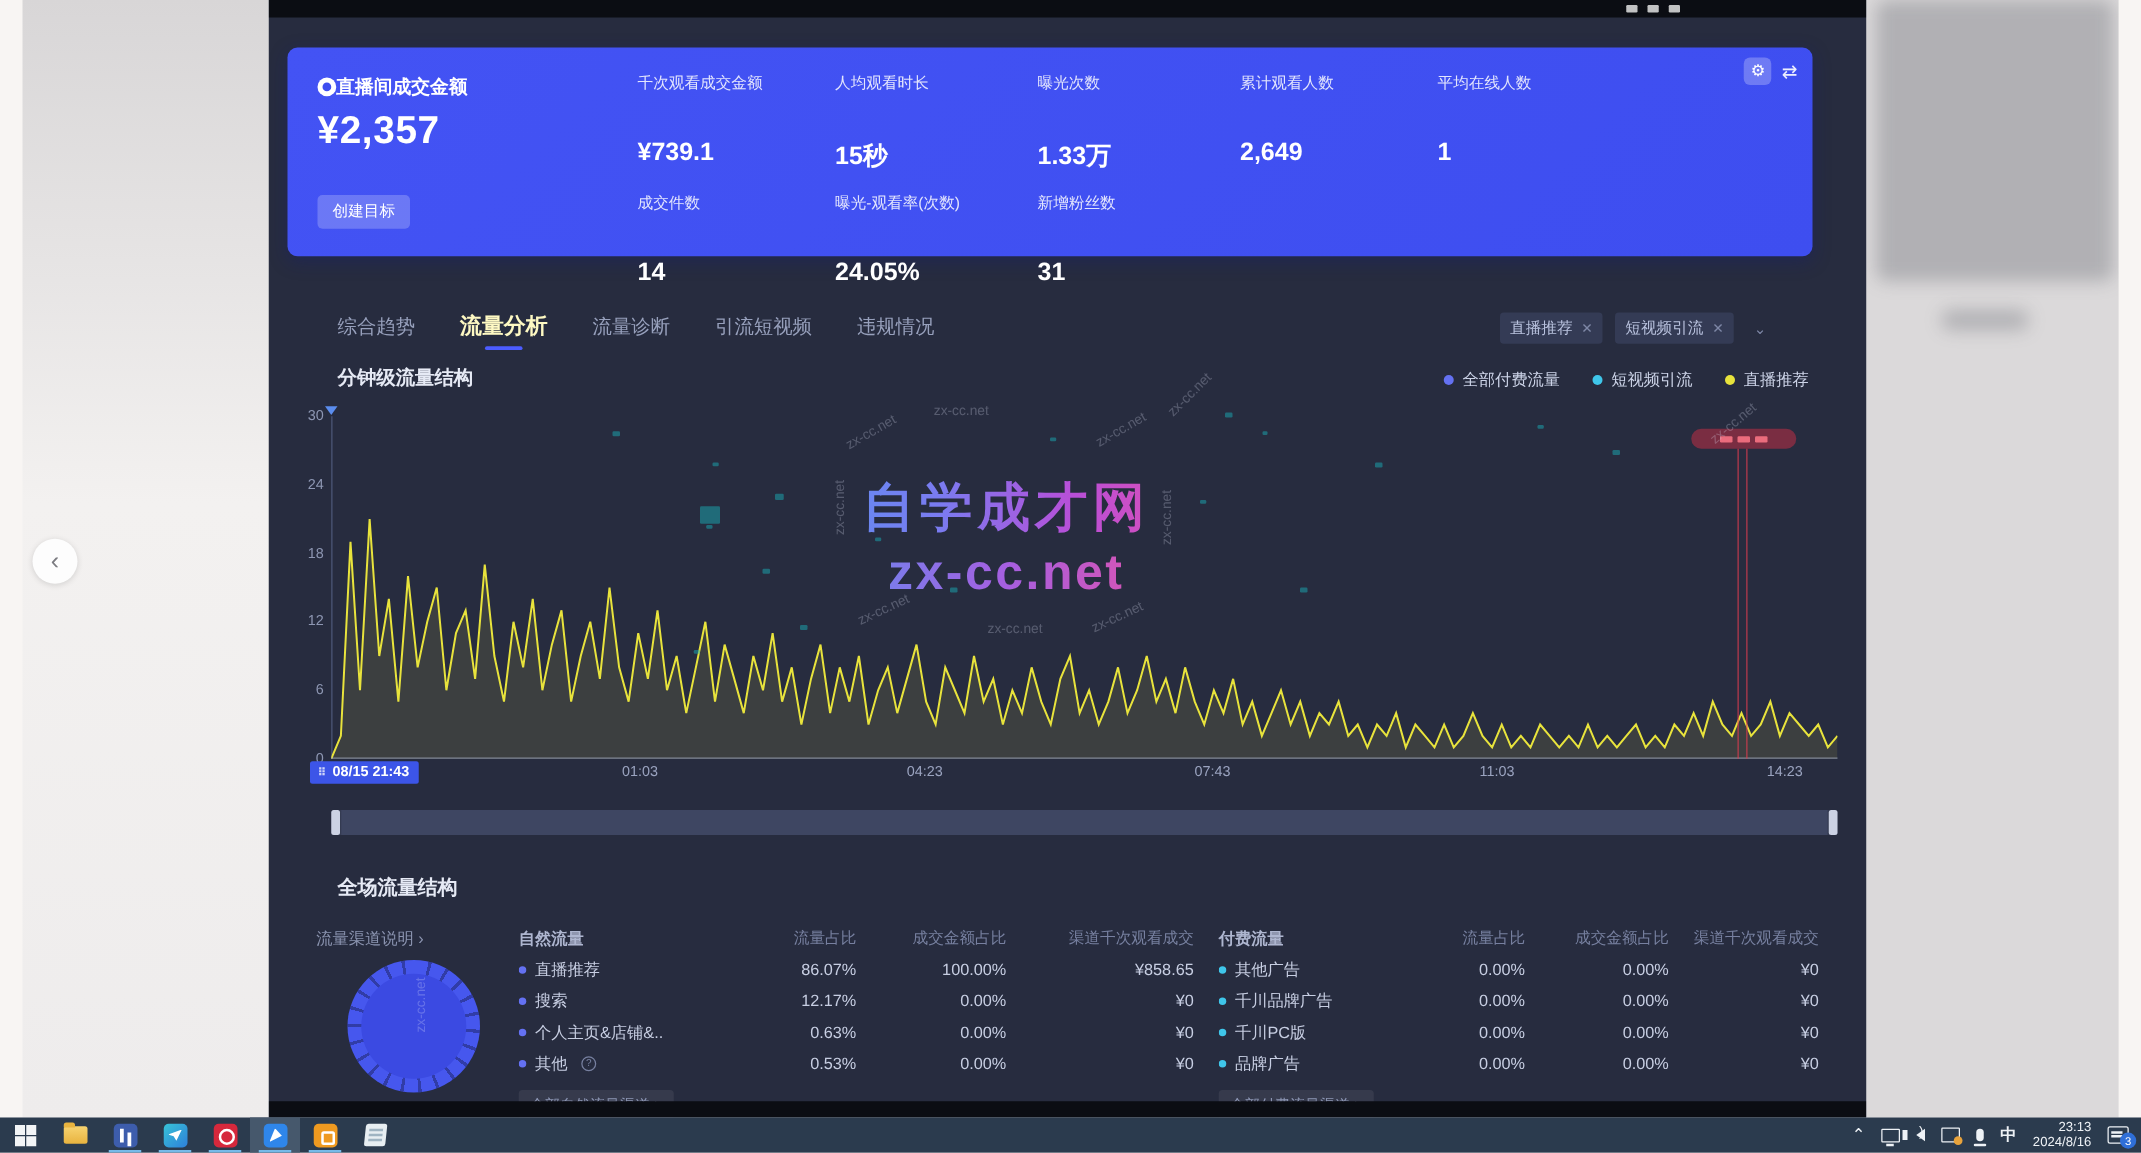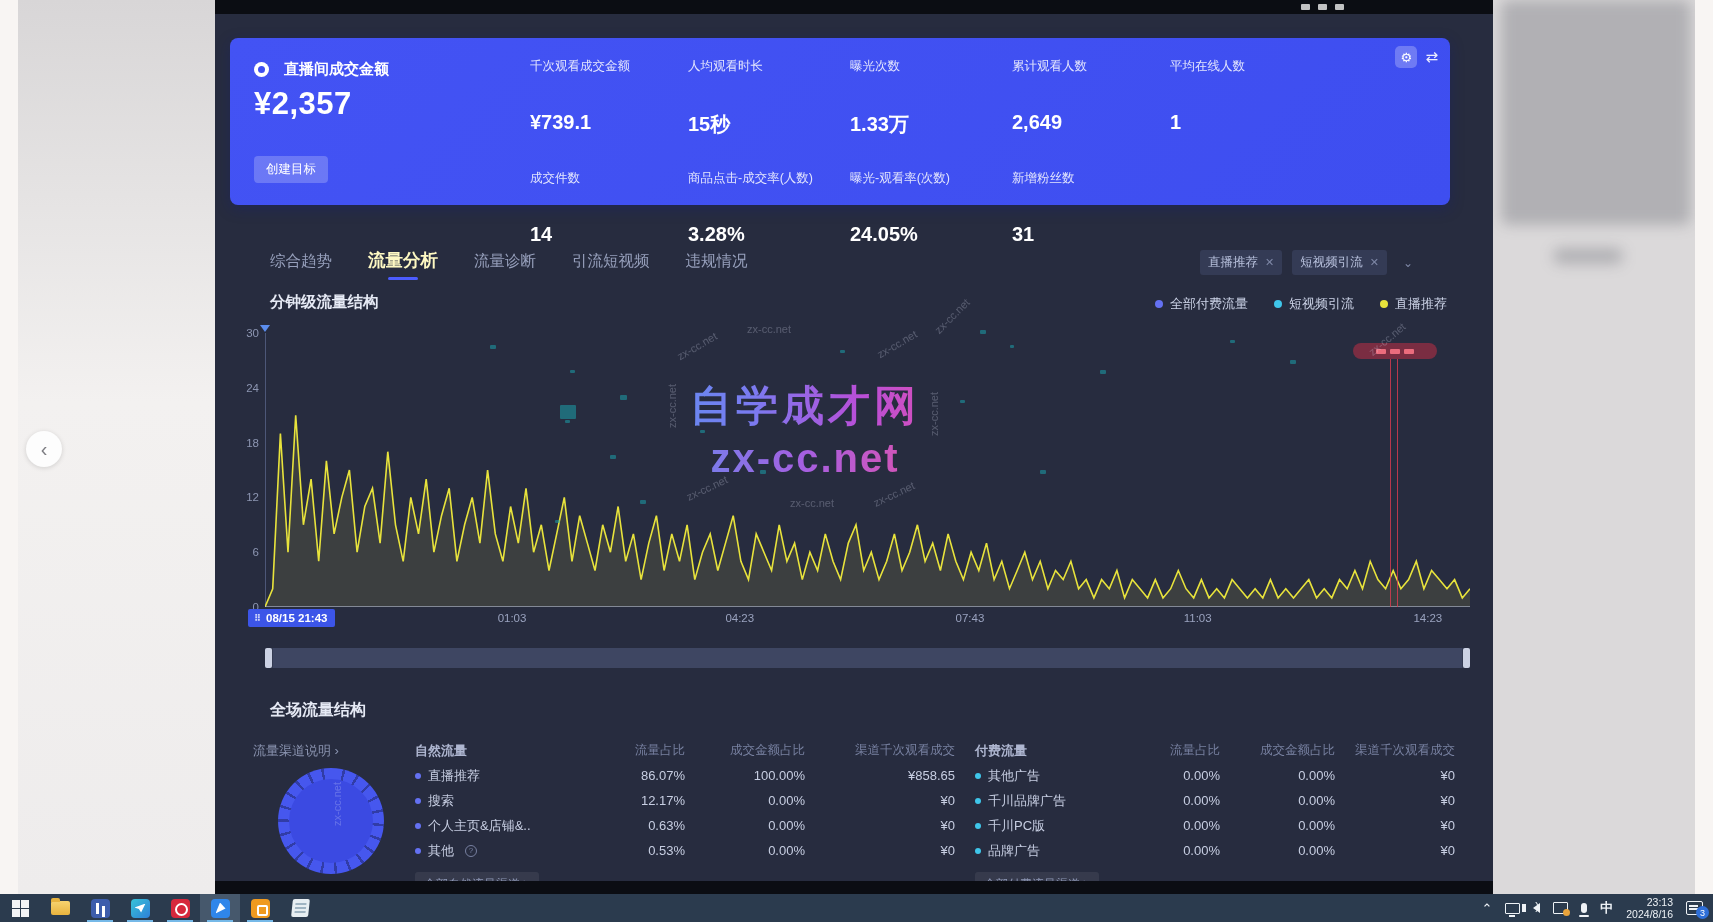--- a/index.html
+++ b/index.html
@@ -20,28 +20,28 @@
 
   
   #frame { position:absolute; left:215px; top:0; width:1278px; height:894px; background:#272c3f; overflow:hidden; }
   .topbar { position:absolute; left:0; top:0; width:100%; height:14px; background:#0b0d13; }
   .topbar .mini { position:absolute; top:4px; width:9px; height:6px; background:rgba(255,255,255,.75); border-radius:1px; }
   .bottombar { position:absolute; left:0; bottom:0; width:100%; height:13px; background:#0b0d13; }
 
   
   .banner { position:absolute; left:15px; top:38px; width:1220px; height:167px; border-radius:8px;
       background:linear-gradient(135deg,#4353f4,#3e4ef0); box-shadow:0 4px 14px rgba(20,30,120,.35); color:#fff; }
-  .banner-title { position:absolute; left:24px; top:22px; font-size:15px; font-weight:700; display:flex; align-items:center; gap:15px; }
+  .banner-title { position:absolute; left:24px; top:22px; font-size:15px; font-weight:700; display:flex; align-items:center; gap:0; }
   .target-ic { width:15px; height:15px; border-radius:50%; background:#fff; position:relative; display:inline-block; }
   .target-ic::after { content:""; position:absolute; left:4px; top:4px; width:7px; height:7px; border-radius:50%; background:#3e4ef0; }
   .banner-value { position:absolute; left:24px; top:48px; font-size:31px; font-weight:800; letter-spacing:.5px; }
   .goal-btn { position:absolute; left:24px; top:118px; background:rgba(255,255,255,.22); color:#fff;
       border:none; border-radius:4px; padding:5px 12px; font-size:12.5px; cursor:pointer; }
-  .metrics { position:absolute; left:300px; top:20px; display:grid;
-      grid-template-columns:158px 162px 162px 158px 162px; row-gap:32px; }
+  .metrics { position:absolute; left:280px; top:20px; display:grid;
+      grid-template-columns:158px 162px 162px 158px 162px; row-gap:16px; }
   .metric .m-label { font-size:12.5px; color:rgba(255,255,255,.85); margin-bottom:5px; white-space:nowrap; }
   .metric .m-value { font-size:20px; font-weight:800;margin-top:36px; }
   .banner-tools { position:absolute; right:12px; top:8px; display:flex; gap:8px; align-items:center; }
   .tool-gear { width:22px; height:22px; border-radius:5px; background:rgba(255,255,255,.25); color:#fff;
       font-size:13px; display:flex; align-items:center; justify-content:center; cursor:pointer; }
   .tool-swap { color:rgba(255,255,255,.9); font-size:15px; cursor:pointer; }
 
   
   .tabs { position:absolute; left:55px; top:248px; display:flex; gap:36px; align-items:baseline; }
   .tab { font-size:15.5px; color:#97a0bc; cursor:pointer; position:relative; padding-bottom:8px; white-space:nowrap;text-align:center; }
@@ -196,24 +196,20 @@
         </div>
         <div class="metric">
           <div class="m-label">平均在线人数</div>
           <div class="m-value">1</div>
         </div>
         <div class="metric">
           <div class="m-label">成交件数</div>
           <div class="m-value">14</div>
         </div>
         <div class="metric">
-          <div class="m-label">商品点击-成交率(人数)</div>
-          <div class="m-value">3.28%</div>
-        </div>
-        <div class="metric">
           <div class="m-label">曝光-观看率(次数)</div>
           <div class="m-value">24.05%</div>
         </div>
         <div class="metric">
           <div class="m-label">新增粉丝数</div>
           <div class="m-value">31</div>
         </div>
       </div>
     <div class="banner-tools">
       <span class="tool-gear">⚙</span>

